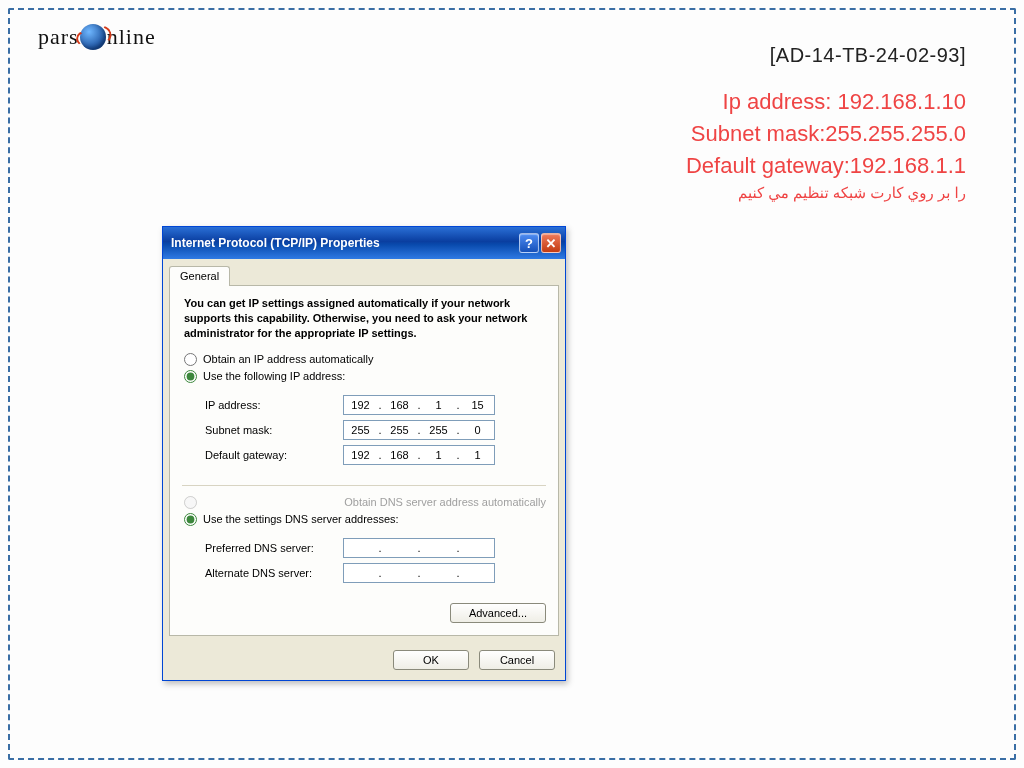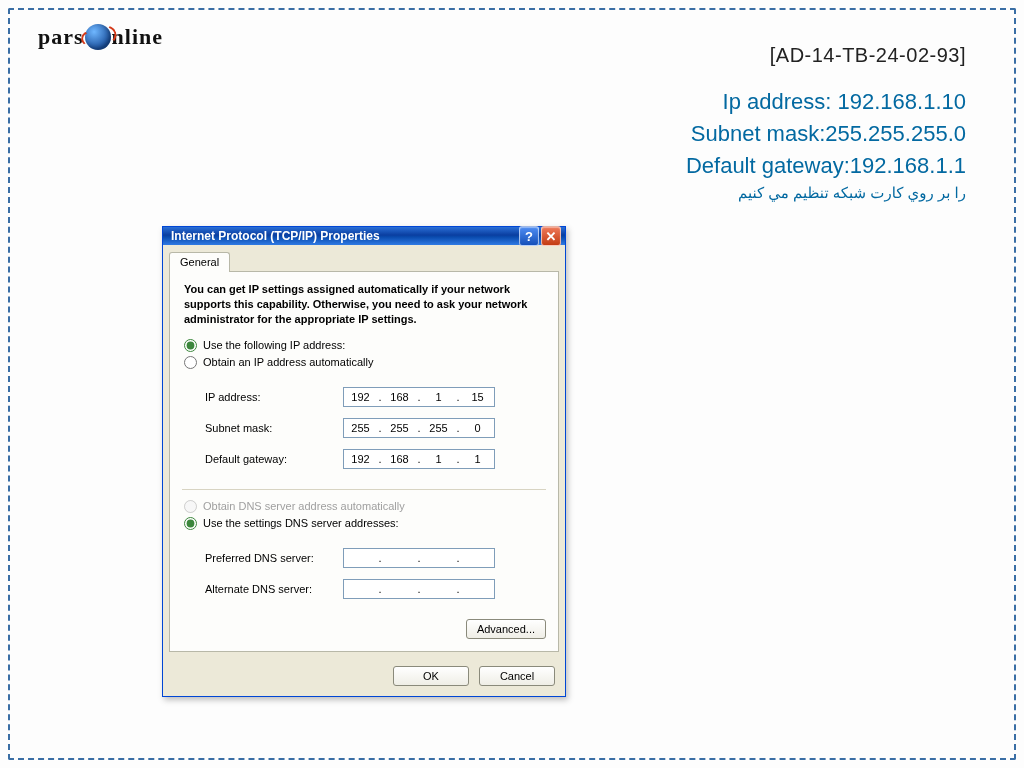--- a/index.html
+++ b/index.html
@@ -14,21 +14,21 @@
   .page-border {
     position: absolute;
     top: 8px; left: 8px; right: 8px; bottom: 8px;
     border: 2px dashed #3a6ea5;
     border-radius: 2px;
   }
   .logo {
     position: absolute;
     top: 24px; left: 38px;
     font-family: "Times New Roman", serif;
-    font-weight: bold;
+    font-weight: normal;
     font-size: 22px;
     letter-spacing: 1px;
     color: #111;
     display: flex;
     align-items: center;
     text-align: center;
   }
   .logo .globe {
     width: 26px; height: 26px;
     border-radius: 50%;
@@ -60,38 +60,38 @@
     color: #222;
     letter-spacing: .5px;
   }
   .info-block {
     position: absolute;
     top: 86px;
     right: 58px;
     text-align: right;
     font-size: 22px;
     line-height: 1.45;
-    color: #0369a1;
+    color: #ef4444;
   }
   .info-block .farsi { direction: rtl; font-size: 15px; }
 
   
   .dialog {
     position: absolute;
     top: 226px;
     left: 162px;
     width: 404px;
     background: #ece9d8;
     border: 1px solid #0046d5;
     box-shadow: 2px 3px 6px rgba(0,0,0,.25);
     font-size: 11px;
     color: #000;
   }
   .titlebar {
-    height: 18px;
+    height: 32px;
     background: linear-gradient(to bottom,#2a6fd6 0%,#0a3ea0 45%,#094aad 55%,#2f7ae4 100%);
     display: flex;
     align-items: center;
     padding: 0 4px 0 8px;
     color: #fff;
     font-weight: bold;
     font-size: 12px;
   }
   .titlebar .title { flex: 1; text-align: left; }
   .titlebar .tbtn {
@@ -136,28 +136,28 @@
   }
   .radiorow, .fieldrow {
     display: flex;
     align-items: center;
     margin: 4px 0;
   }
   .radiorow input[type=radio]{
     margin: 0 6px 0 2px;
     accent-color: #3c873c;
   }
-  .disabled { color: #a0a0a0; }
+  .disabled { color: #a0a0a0; justify-content: space-between; }
   .fieldblock {
     border: 1px solid transparent;
     border-top: 1px solid transparent;
     margin: 2px 0 8px 0;
     padding: 2px 0 6px 0;
   }
-  .fieldrow { margin: 11px 0 5px 22px; }
+  .fieldrow { margin: 5px 0 5px 22px; }
   .fieldrow label { width: 138px; }
   .ipinput {
     display: flex;
     border: 1px solid #7f9db9;
     background: #fff;
     width: 152px;
     height: 20px;
   }
   .ipinput .oct {
     flex: 1;
@@ -169,21 +169,21 @@
     width: 6px; text-align: center;
     line-height: 18px;
     color: #000;
     font-size: 11px;
   }
   .hr { height: 1px; background: #d8d4c2; margin: 6px 0 10px 0; }
   .adv-row { text-align: right; margin-top: 8px; }
   .btn {
     display: inline-block;
     min-width: 76px;
-    padding: 3px 10px;
+    padding: 3px 18px;
     background: linear-gradient(#fff,#efeee6);
     border: 1px solid #8a8a7b;
     border-radius: 3px;
     font-size: 11px;
     text-align: center;
     cursor: pointer;
   }
   .dlg-buttons {
     display: flex;
     justify-content: flex-end;
@@ -224,26 +224,26 @@
   </div>
 
   <div class="tabstrip">
     <span class="tab">General</span>
   </div>
 
   <div class="panel">
     <p class="descr">You can get IP settings assigned automatically if your network supports this capability. Otherwise, you need to ask your network administrator for the appropriate IP settings.</p>
 
     <div class="radiorow">
+      <input type="radio" name="ipmode" style="">
+      <span>Obtain an IP address automatically</span>
+    </div>
+    <div class="radiorow">
       <input type="radio" name="ipmode" checked="" style="">
       <span>Use the following IP address:</span>
-    </div>
-    <div class="radiorow">
-      <input type="radio" name="ipmode" style="">
-      <span>Obtain an IP address automatically</span>
     </div>
 
     <div class="fieldblock">
       <div class="fieldrow">
         <label>IP address:</label>
         <div class="ipinput">
           <span class="oct">192</span>
             <span class="dot">.</span>
           <span class="oct">168</span>
             <span class="dot">.</span>

